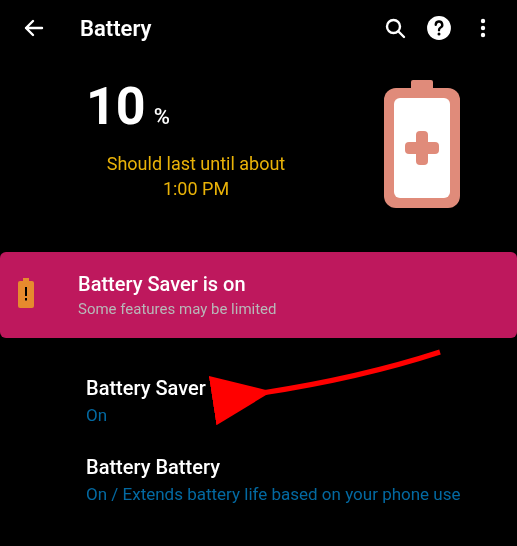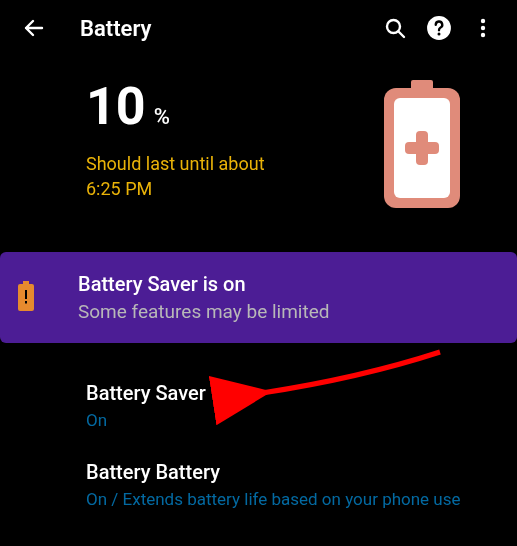--- a/index.html
+++ b/index.html
@@ -30,21 +30,21 @@
       display: flex;
       align-items: center;
       justify-content: center;
       cursor: pointer;
     }
     .hero {
       display: flex;
       padding: 20px 24px 30px 86px;
       align-items: flex-start;
     }
-    .hero-left { flex: 1; }
+    .hero-left { flex: 1; text-align: center; }
     .pct {
       display: flex;
       align-items: baseline;
       gap: 8px;
     }
     .pct-num {
       font-size: 52px;
       font-weight: 700;
     }
     .pct-sign {
@@ -56,30 +56,30 @@
       font-size: 18px;
       color: #eab308;
       line-height: 1.4;
       max-width: 220px;
     }
     .battery-ill {
       margin-right: 30px;
       margin-top: 4px;
     }
     .banner {
-      background: #4c1d95;
+      background: #be185d;
       border-radius: 6px;
       display: flex;
       align-items: center;
       padding: 20px 24px 20px 18px;
       margin: 8px 0 24px 0;
     }
     .banner-icon { margin-right: 44px; }
     .banner-title { font-size: 20px; font-weight: 500; }
-    .banner-sub { font-size: 19px; color: #b8b8b8; margin-top: 4px; }
+    .banner-sub { font-size: 15px; color: #b8b8b8; margin-top: 4px; }
     .item {
       padding: 14px 24px 14px 86px;
       cursor: pointer;
     }
     .item-title { font-size: 20px; font-weight: 500; }
     .item-sub { font-size: 17px; color: #0369a1; margin-top: 4px; line-height: 1.35; max-width: 380px; }
     .arrow-overlay {
       position: absolute;
       pointer-events: none;
       left: 0; top: 0;
@@ -118,21 +118,21 @@
 </div>
 
 <div class="hero">
   <div class="hero-left">
     <div class="pct">
       <span class="pct-num">10</span>
       <span class="pct-sign">%</span>
     </div>
     <div class="estimate">
       <span>Should last until about</span><br>
-      <span>6:25 PM</span>
+      <span>1:00 PM</span>
     </div>
   </div>
   <div class="battery-ill">
     <svg width="82" height="130" viewBox="0 0 82 130">
       <rect x="30" y="0" width="22" height="10" rx="2" fill="#e08b7a"></rect>
       <rect x="3" y="8" width="76" height="120" rx="12" fill="#e08b7a"></rect>
       <rect x="13" y="18" width="56" height="100" rx="6" fill="#fff"></rect>
       <g transform="translate(41,68)">
         <rect x="-17" y="-6" width="34" height="12" rx="4" fill="#e08b7a"></rect>
         <rect x="-6" y="-17" width="12" height="34" rx="4" fill="#e08b7a"></rect>

